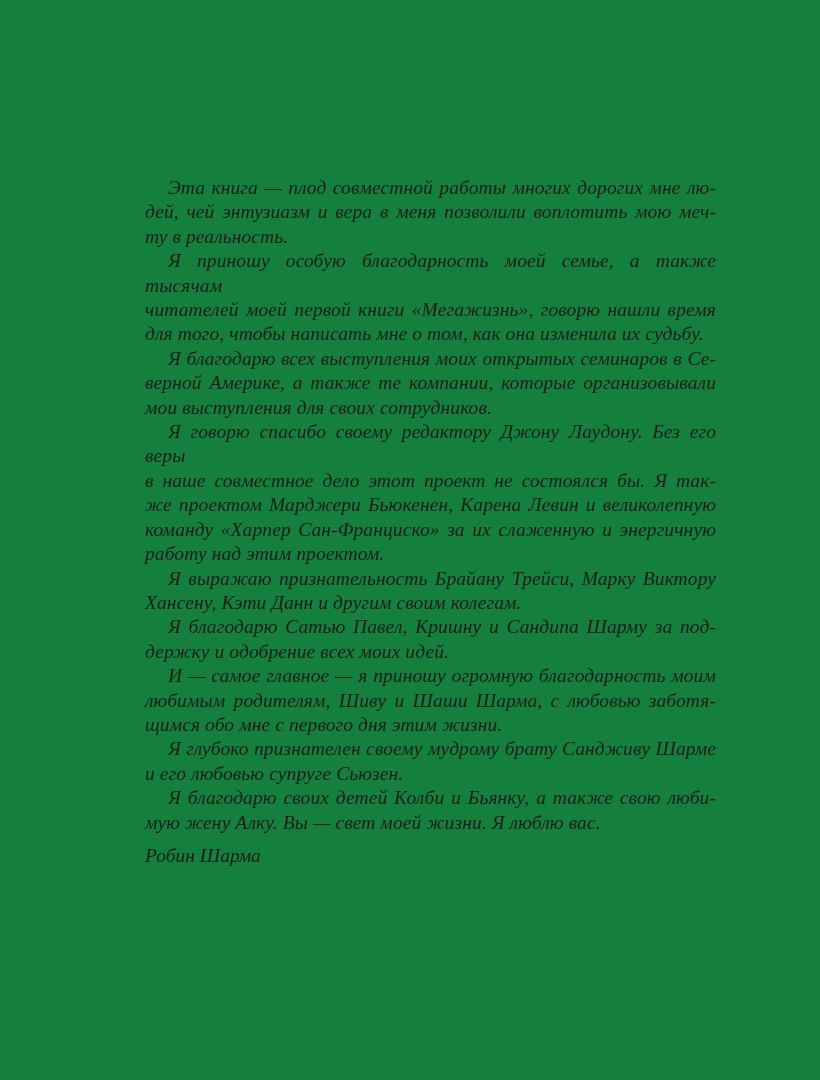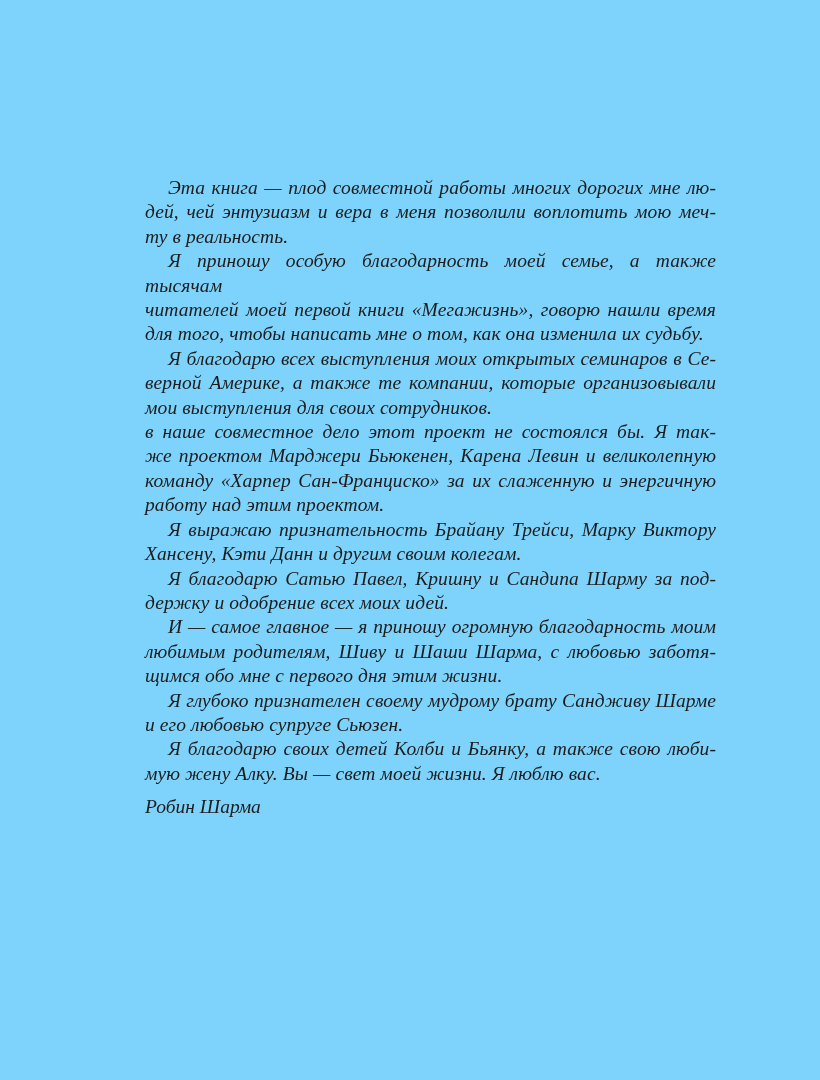--- a/index.html
+++ b/index.html
@@ -4,21 +4,21 @@
 <style>
   html, body {
     margin: 0;
     padding: 0;
     background: #ffffff;
   }
   .page {
     position: relative;
     width: 820px;
     height: 1080px;
-    background: #7dd3fc;
+    background: #15803d;
     overflow: hidden;
     font-family: "Liberation Serif", "DejaVu Serif", serif;
     font-style: italic;
     color: #1c1c1c;
   }
   .text-block {
     position: absolute;
     top: 176px;
     left: 145px;
     width: 571px;
@@ -64,20 +64,21 @@
         <div class="line first">Я приношу особую благодарность моей семье, а также тысячам</div>
         <div class="line">читателей моей первой книги «Мегажизнь», говорю нашли время</div>
         <div class="line last">для того, чтобы написать мне о том, как она изменила их судьбу.</div>
       </div>
       <div class="para">
         <div class="line first">Я благодарю всех выступления моих открытых семинаров в Се-</div>
         <div class="line">верной Америке, а также те компании, которые организовывали</div>
         <div class="line last">мои выступления для своих сотрудников.</div>
       </div>
       <div class="para">
+        <div class="line first">Я говорю спасибо своему редактору Джону Лаудону. Без его веры</div>
         <div class="line">в наше совместное дело этот проект не состоялся бы. Я так-</div>
         <div class="line">же проектом Марджери Бьюкенен, Карена Левин и великолепную</div>
         <div class="line">команду «Харпер Сан-Франциско» за их слаженную и энергичную</div>
         <div class="line last">работу над этим проектом.</div>
       </div>
       <div class="para">
         <div class="line first">Я выражаю признательность Брайану Трейси, Марку Виктору</div>
         <div class="line last">Хансену, Кэти Данн и другим своим колегам.</div>
       </div>
       <div class="para">

